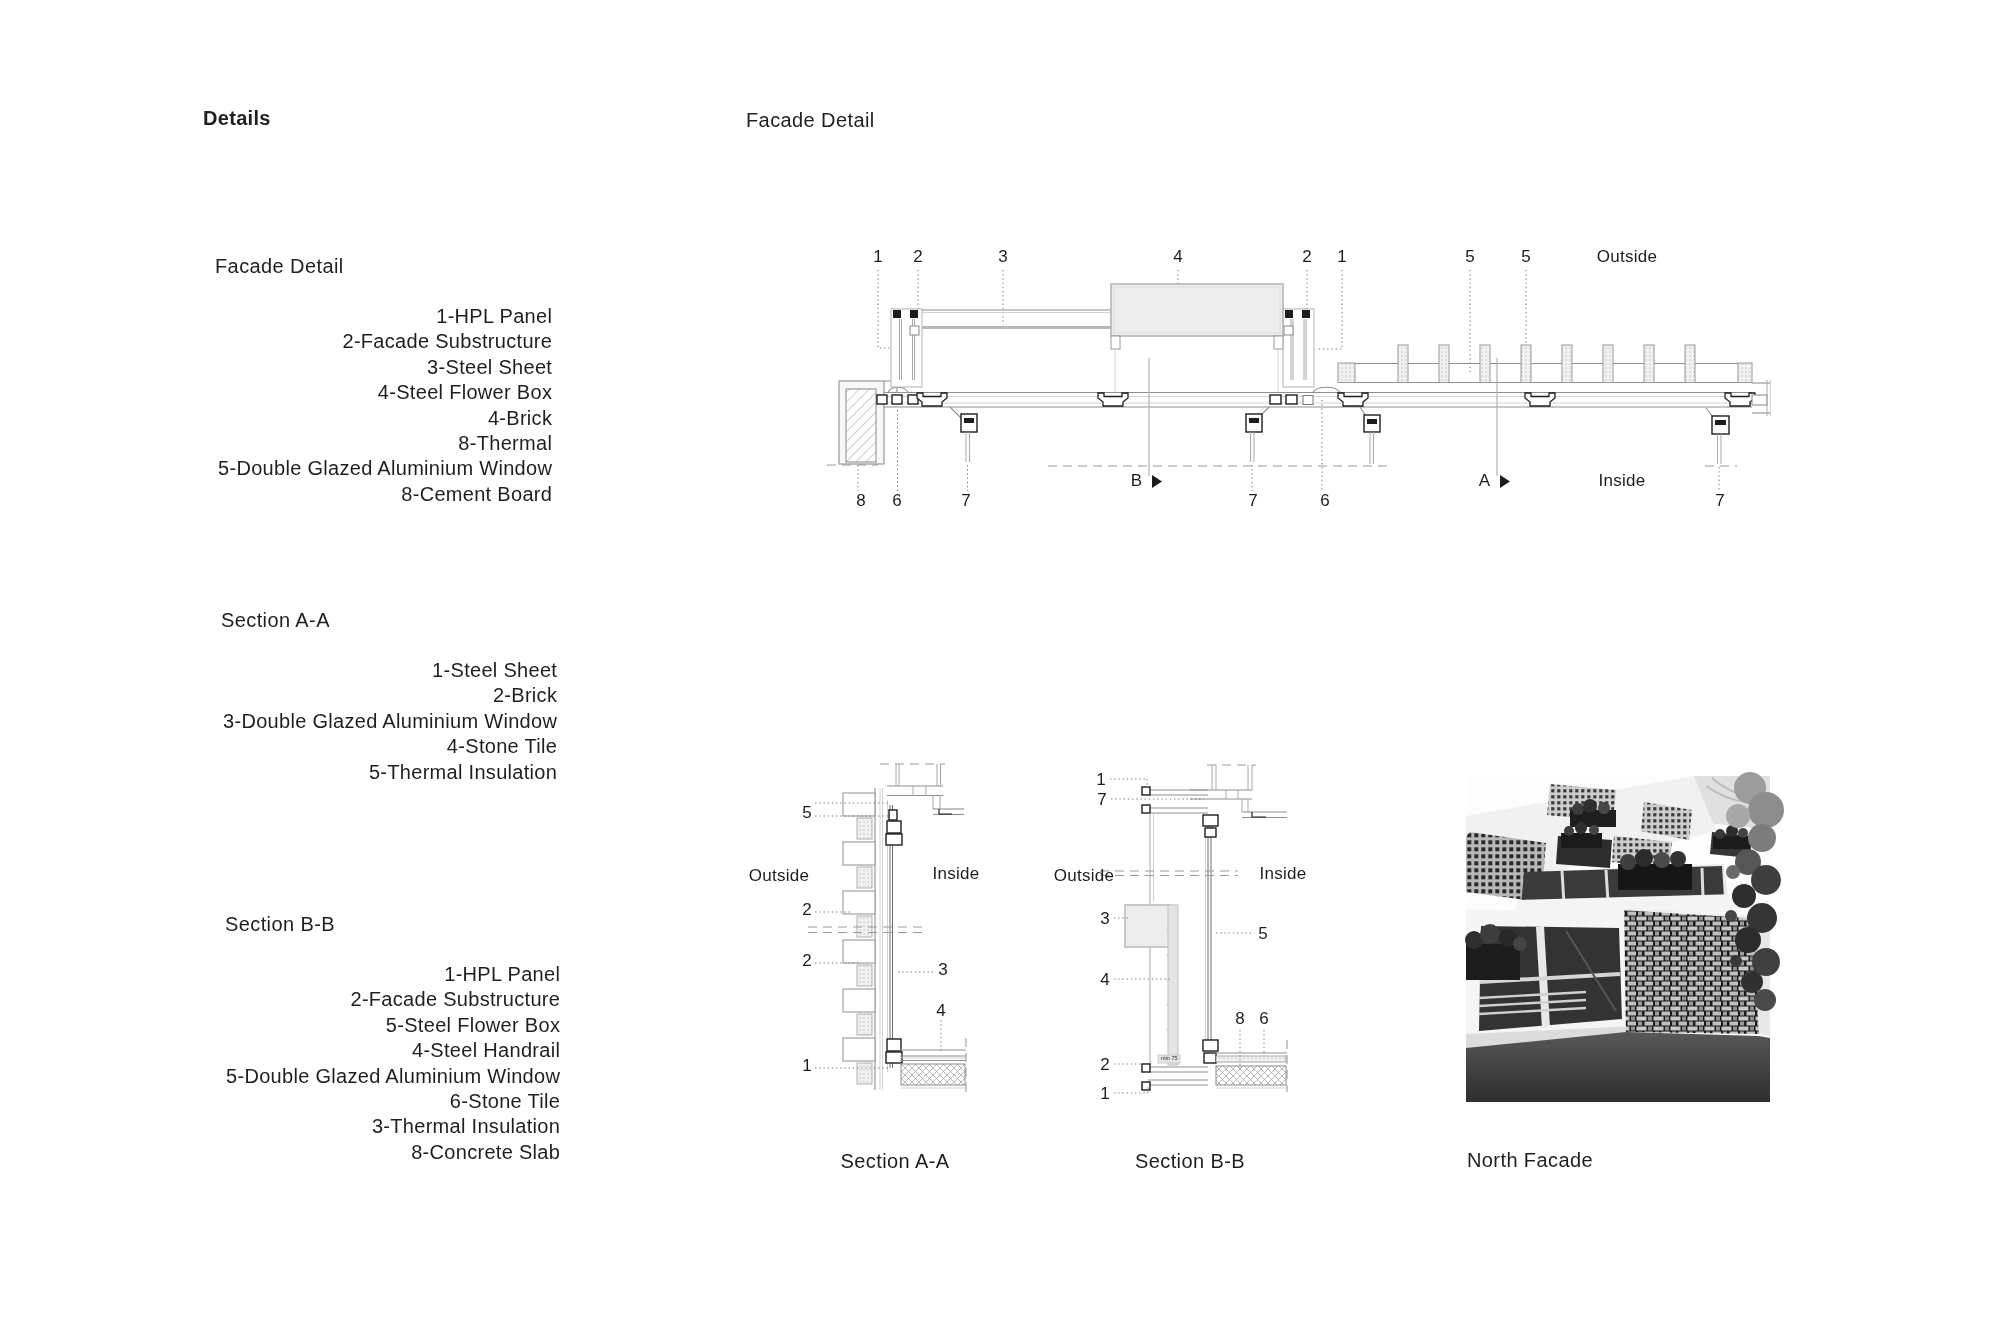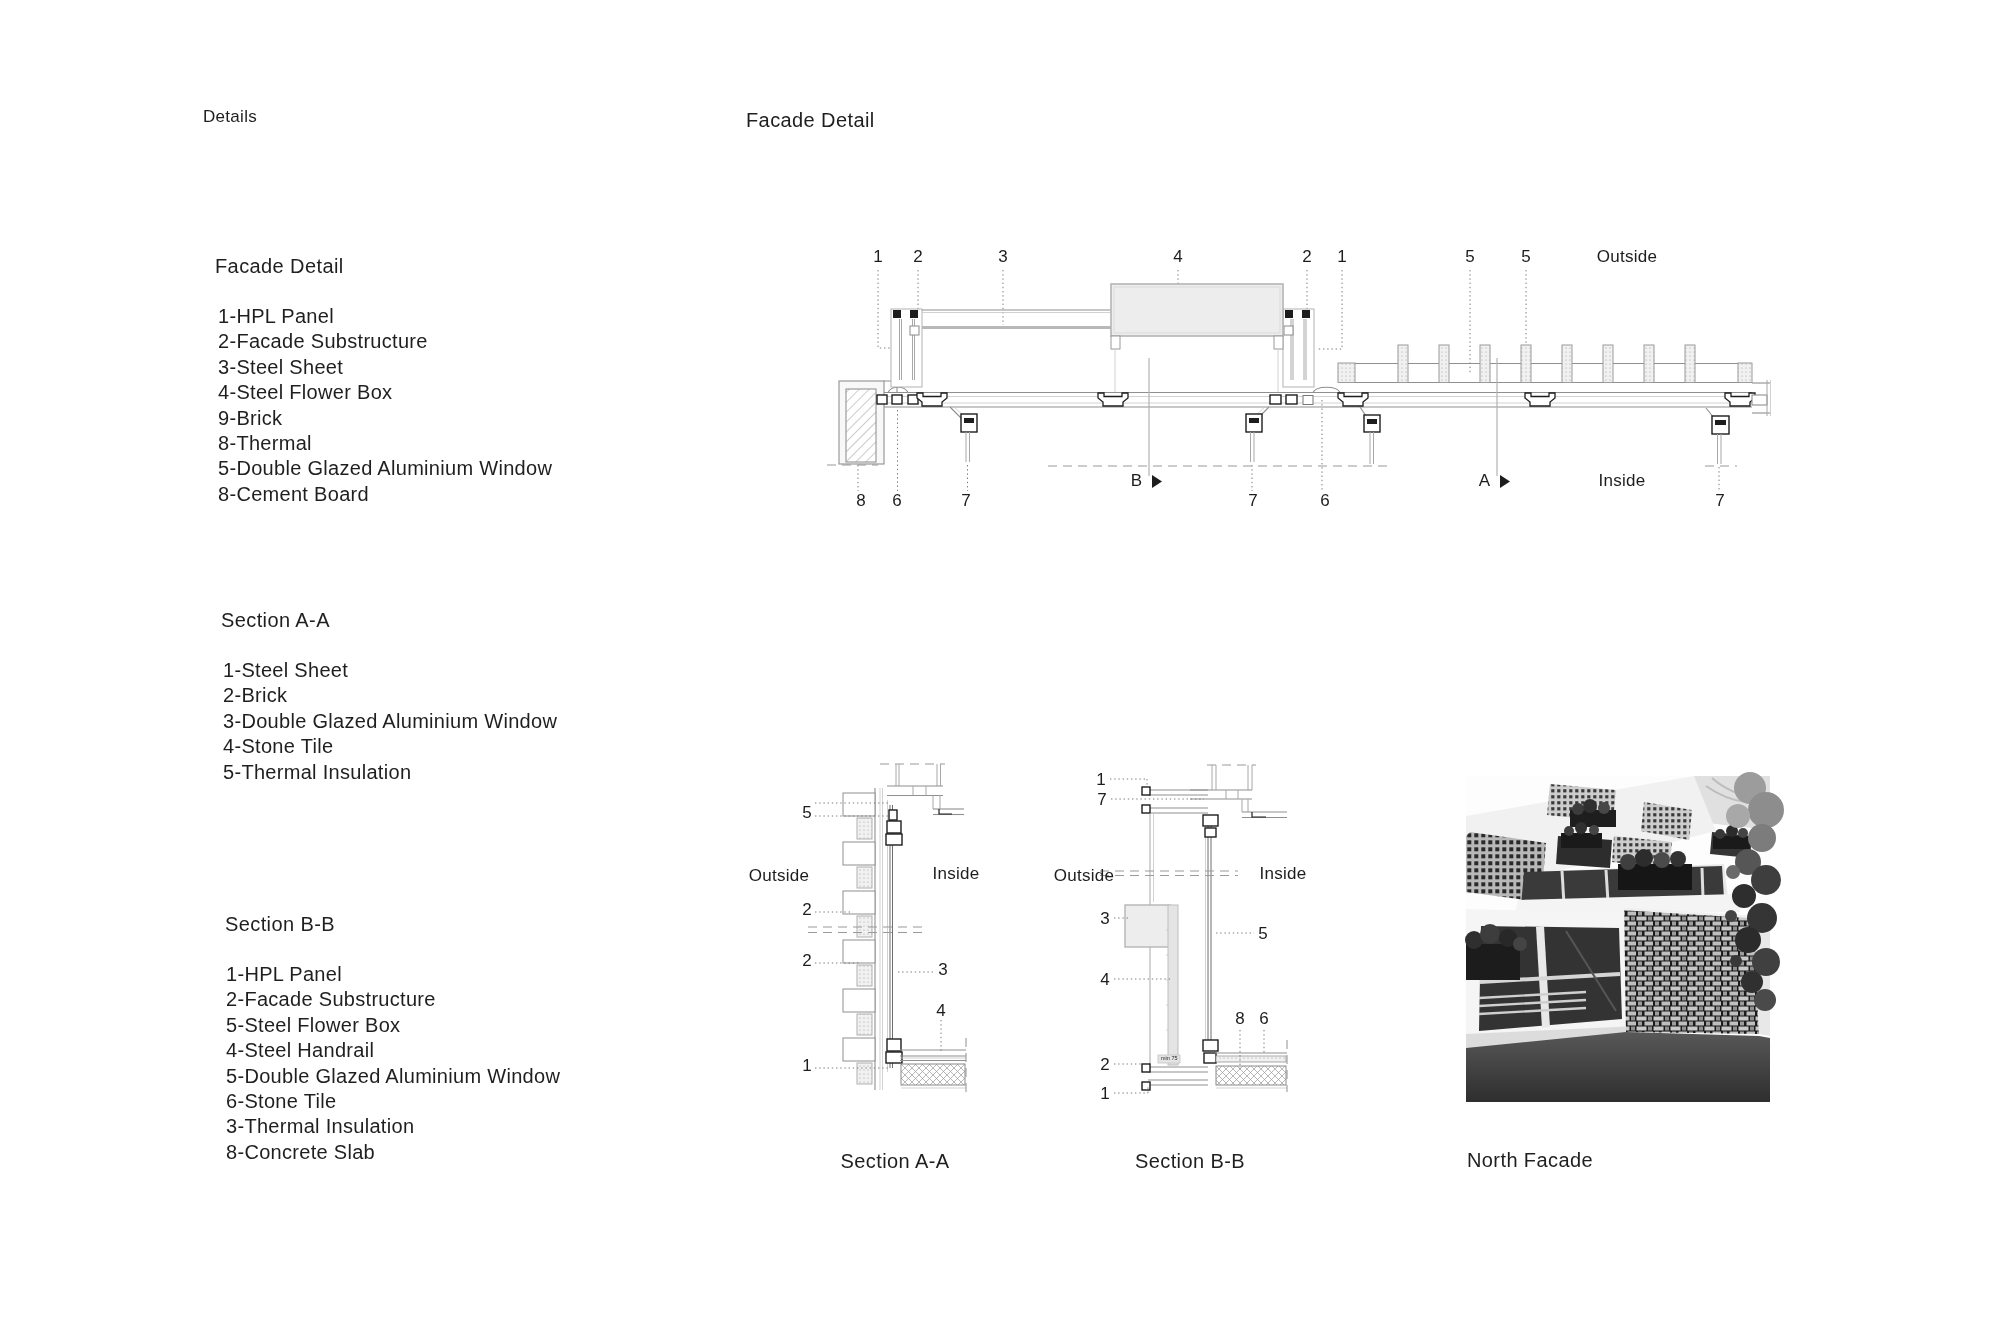--- a/index.html
+++ b/index.html
@@ -1,21 +1,21 @@
 <!DOCTYPE html>
 <html><head>
 <meta charset="utf-8">
 <style>
   html,body{margin:0;padding:0;background:#ffffff;}
   body{width:2000px;height:1342px;position:relative;font-family:"Liberation Sans",sans-serif;color:#1f1f1f;}
   .abs{position:absolute;}
-  .page-title{font-size:17px;font-weight:400;letter-spacing:.3px;}
+  .page-title{font-size:20px;font-weight:700;letter-spacing:.3px;}
   .dwg-title{font-size:20px;letter-spacing:.4px;}
   .lg-head{font-size:20px;letter-spacing:.4px;}
-  .lg-list{font-size:20px;line-height:25.4px;letter-spacing:.3px;white-space:nowrap;}
+  .lg-list{font-size:20px;line-height:25.4px;letter-spacing:.3px;white-space:nowrap;text-align:right;}
   .caption{font-size:20px;letter-spacing:.4px;text-align:center;}
   .center{text-align:center;}
   svg{display:block;overflow:visible;}
   svg text{font-family:"Liberation Sans",sans-serif;fill:#1d1d1d;}
   .num{font-size:17px;text-anchor:middle;}
   .lblt{font-size:17px;text-anchor:middle;letter-spacing:.3px;}
   .end{text-anchor:end;}
   .ln{stroke:#8f8f8f;stroke-width:1.1;fill:none;}
   .lt{stroke:#c6c6c6;stroke-width:.8;fill:none;}
   .lm{stroke:#a8a8a8;stroke-width:1;fill:none;}
@@ -30,21 +30,21 @@
 
 <div class="abs page-title" style="left:203px;top:107px;">Details</div>
 <div class="abs dwg-title" style="left:746px;top:109px;">Facade Detail</div>
 
 <div class="abs lg-head" style="left:215px;top:255px;">Facade Detail</div>
 <div class="abs lg-list" style="left:218px;top:304px;">
   <div>1-HPL Panel</div>
   <div>2-Facade Substructure</div>
   <div>3-Steel Sheet</div>
   <div>4-Steel Flower Box</div>
-  <div>9-Brick</div>
+  <div>4-Brick</div>
   <div>8-Thermal</div>
   <div>5-Double Glazed Aluminium Window</div>
   <div>8-Cement Board</div>
 </div>
 
 <div class="abs lg-head" style="left:221px;top:609px;">Section A-A</div>
 <div class="abs lg-list" style="left:223px;top:658px;">
   <div>1-Steel Sheet</div>
   <div>2-Brick</div>
   <div>3-Double Glazed Aluminium Window</div>

